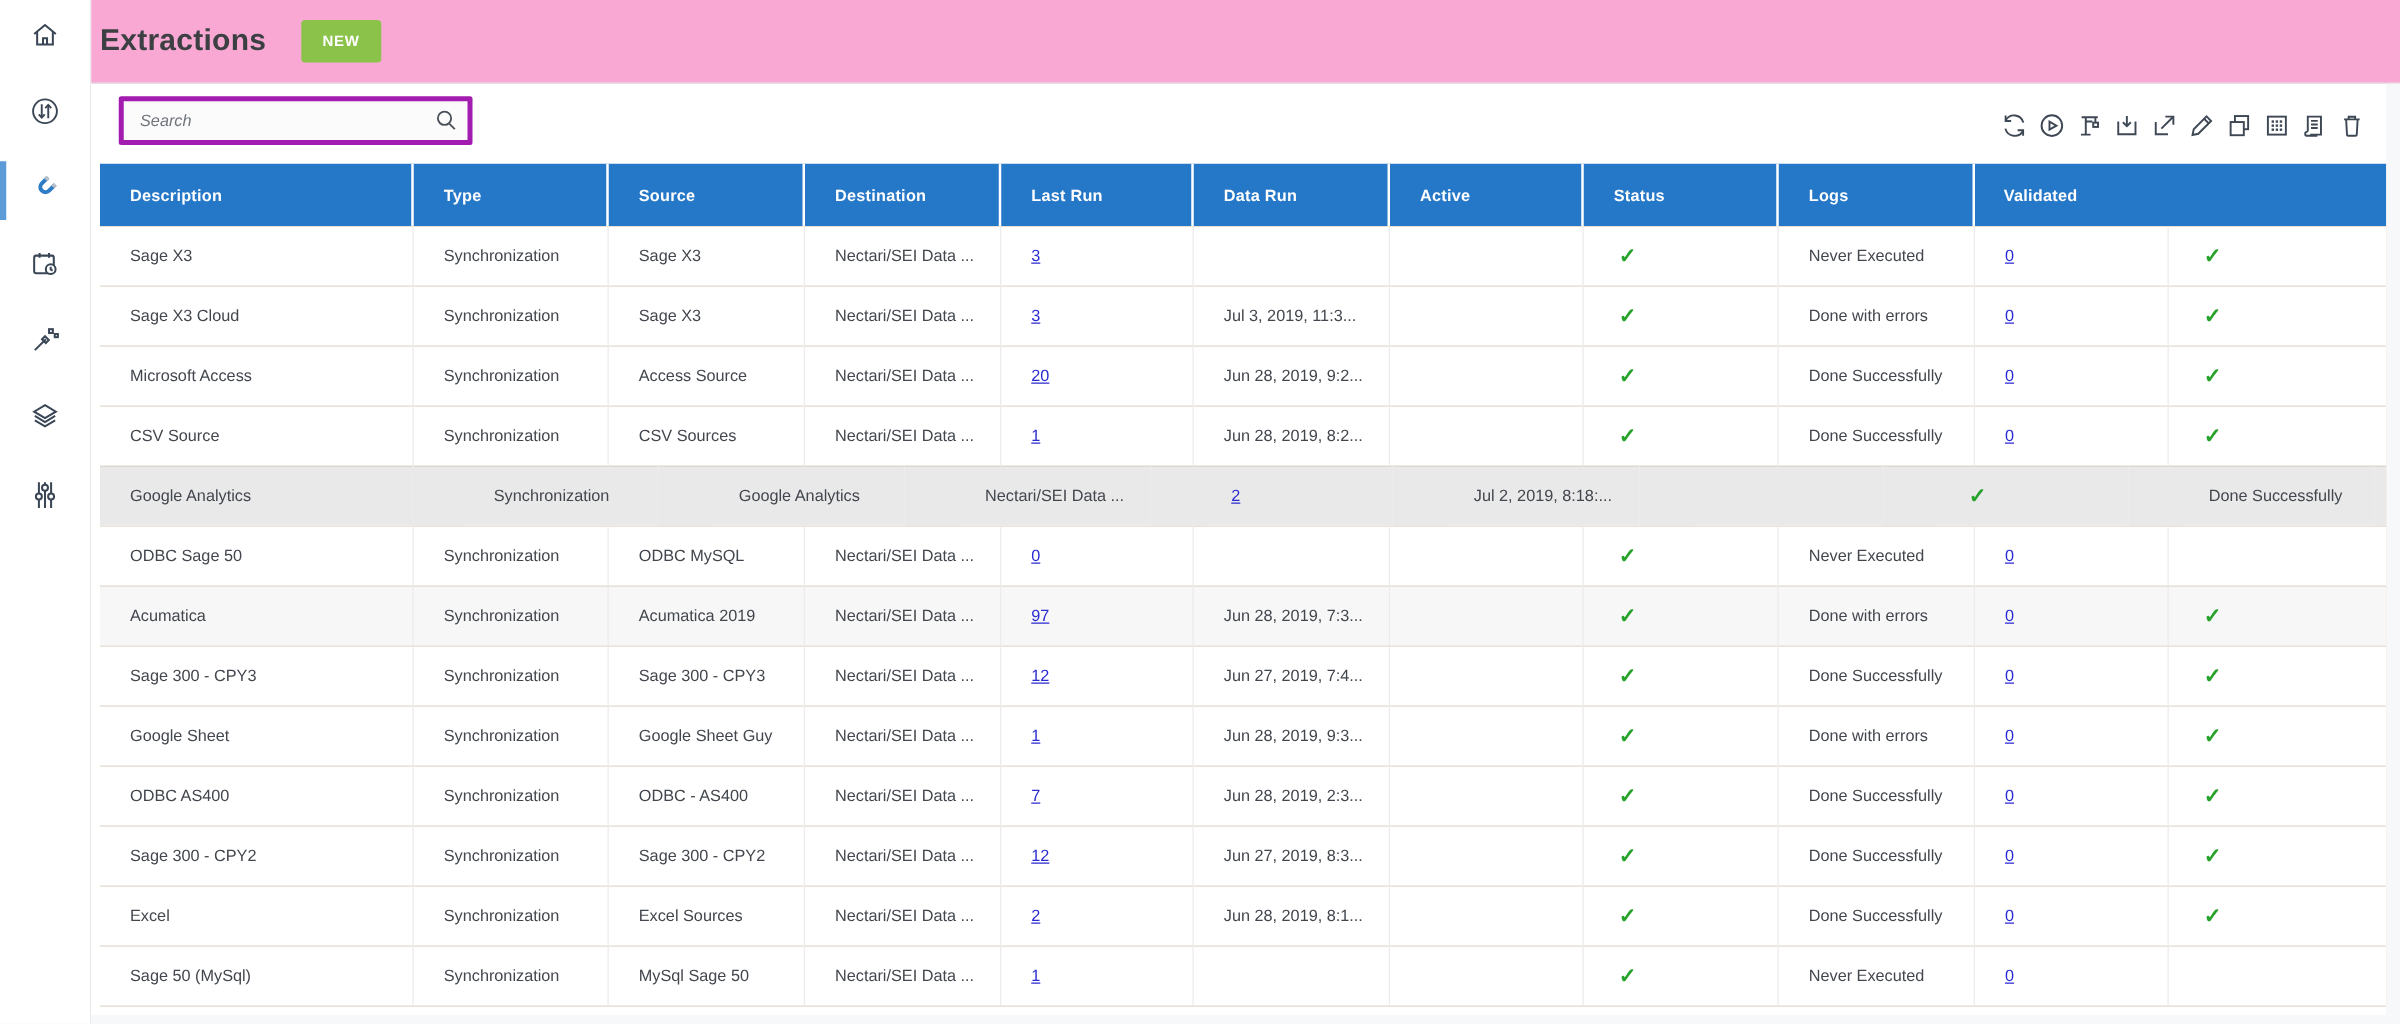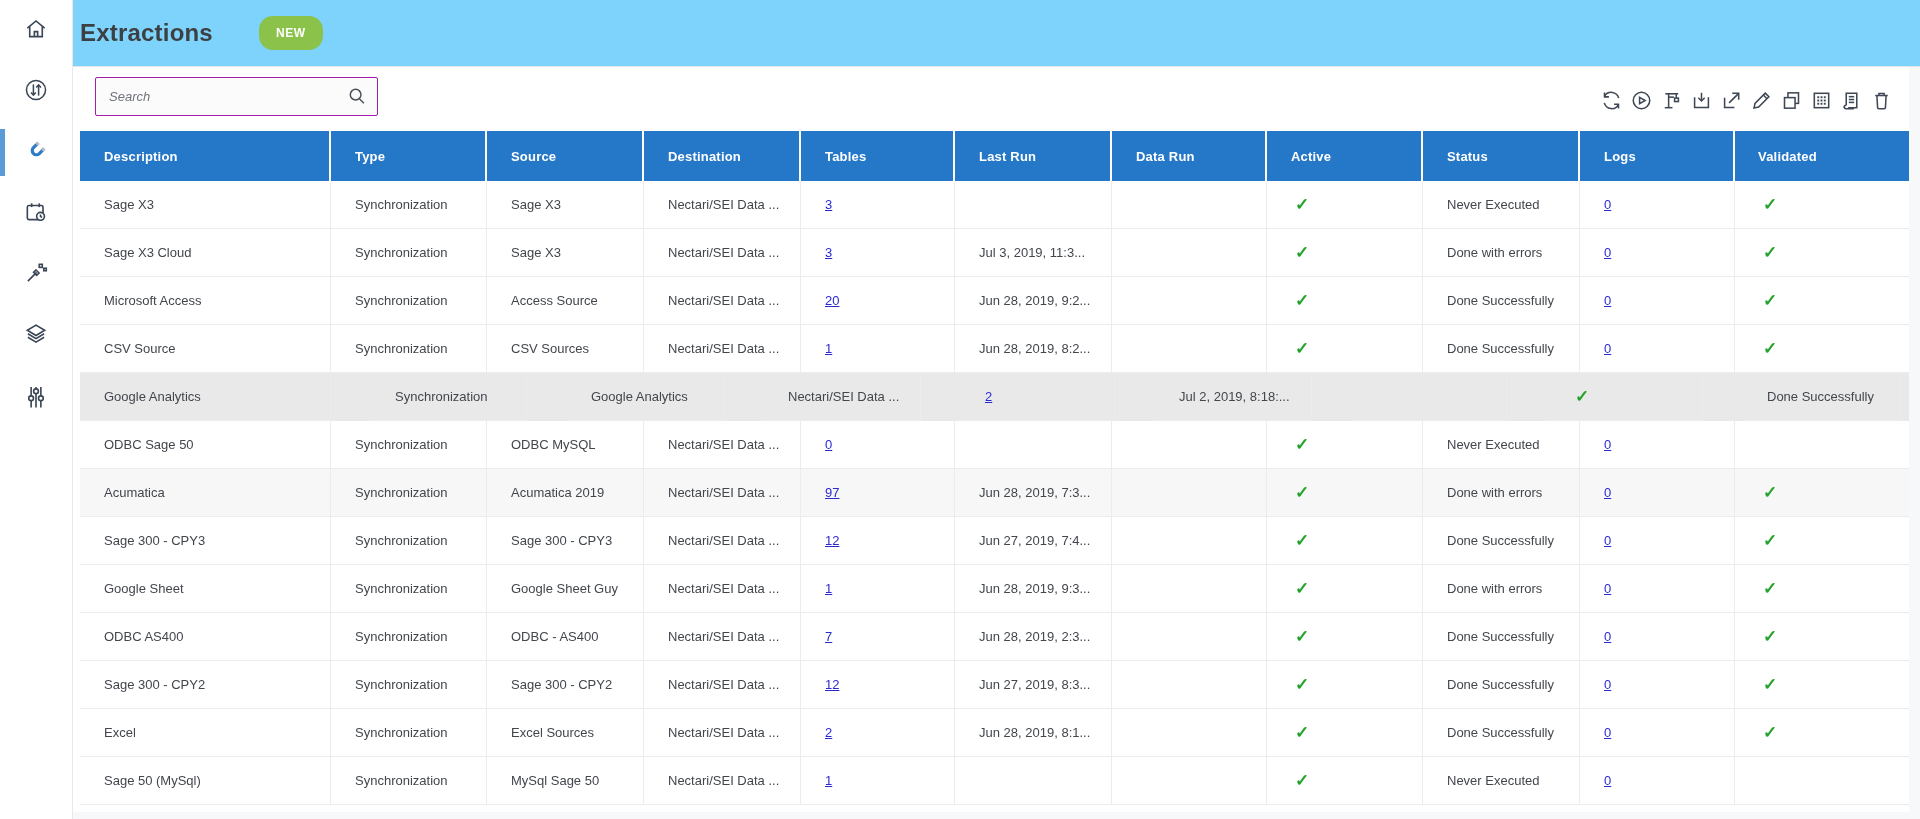--- a/index.html
+++ b/index.html
@@ -12,29 +12,29 @@
     display:flex; flex-direction:column; align-items:stretch; flex-shrink:0; padding-top:0; }
   .side-item { height:61px; display:flex; align-items:center; justify-content:center;
     position:relative; cursor:pointer; color:#3a4656; }
   .side-item svg { width:26px; height:26px; }
   .side-item.active { color:#2f7cc6; }
   .side-item.active::before { content:""; position:absolute; left:0; top:7px;
     width:5px; height:47px; background:var(--active-bar-blue,#5b9bd8); }
 
   
   .main { position:relative; flex:1; background:#fff; }
-  .topbar { height:67px; background:#7dd3fc; border-bottom:1px solid #e3e6e9;
+  .topbar { height:67px; background:#f9a8d4; border-bottom:1px solid #e3e6e9;
     display:flex; align-items:center; padding-left:7px; }
   .page-title { font-size:24px; color:#3d4043; letter-spacing:.2px; }
-  .new-btn { margin-left:46px; background:var(--accent-green,#8bc34a); color:#fff;
-    border:none; border-radius:14px; font-size:12px; font-weight:bold; letter-spacing:.6px;
+  .new-btn { margin-left:28px; background:var(--accent-green,#8bc34a); color:#fff;
+    border:none; border-radius:3px; font-size:12px; font-weight:bold; letter-spacing:.6px;
     padding:10px 17px; cursor:pointer; font-family:inherit; }
 
   .search-wrap { position:absolute; left:22px; top:77px; width:283px; height:39px; }
-  .search-input { width:100%; height:100%; border:1px solid #a21caf; background:#fbfbfc;
+  .search-input { width:100%; height:100%; border:4px solid #a21caf; background:#fbfbfc;
     border-radius:2px; padding:0 38px 0 13px; font-size:13px; font-style:italic;
     color:#444; outline:none; font-family:inherit; }
   .search-input::placeholder { color:#6f747b; font-style:italic; }
   .search-icon { position:absolute; right:10px; top:8px; width:22px; height:22px; color:#4a4f57; cursor:pointer; }
 
   .toolbar { position:absolute; right:27px; top:90px; display:flex; gap:6px; }
   .tool-btn { width:24px; height:24px; display:flex; align-items:center; justify-content:center;
     background:none; border:none; cursor:pointer; color:#3e4754; padding:0; }
   .tool-btn svg { width:23px; height:23px; }
 
@@ -251,21 +251,20 @@
       </svg></span>
       </button>
   </div>
 
   <div class="table">
     <div class="thead">
         <div class="th">Description</div>
         <div class="th">Type</div>
         <div class="th">Source</div>
         <div class="th">Destination</div>
-        <div class="th">Tables</div>
         <div class="th">Last Run</div>
         <div class="th">Data Run</div>
         <div class="th">Active</div>
         <div class="th">Status</div>
         <div class="th">Logs</div>
         <div class="th">Validated</div>
       </div>
     <div class="tbody">
         <div class="tr">
     <div class="td">Sage X3</div>

